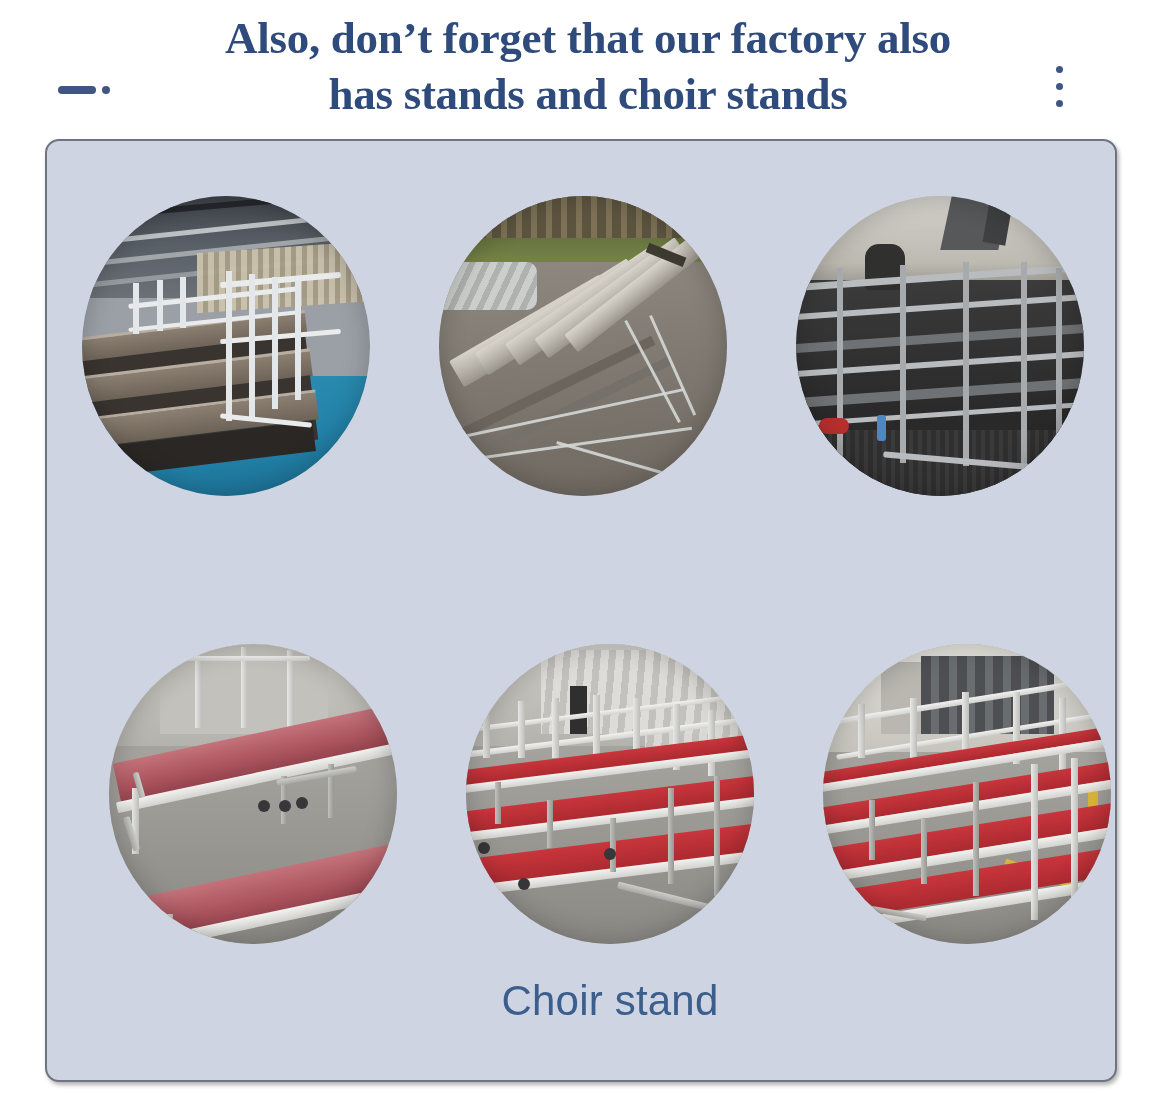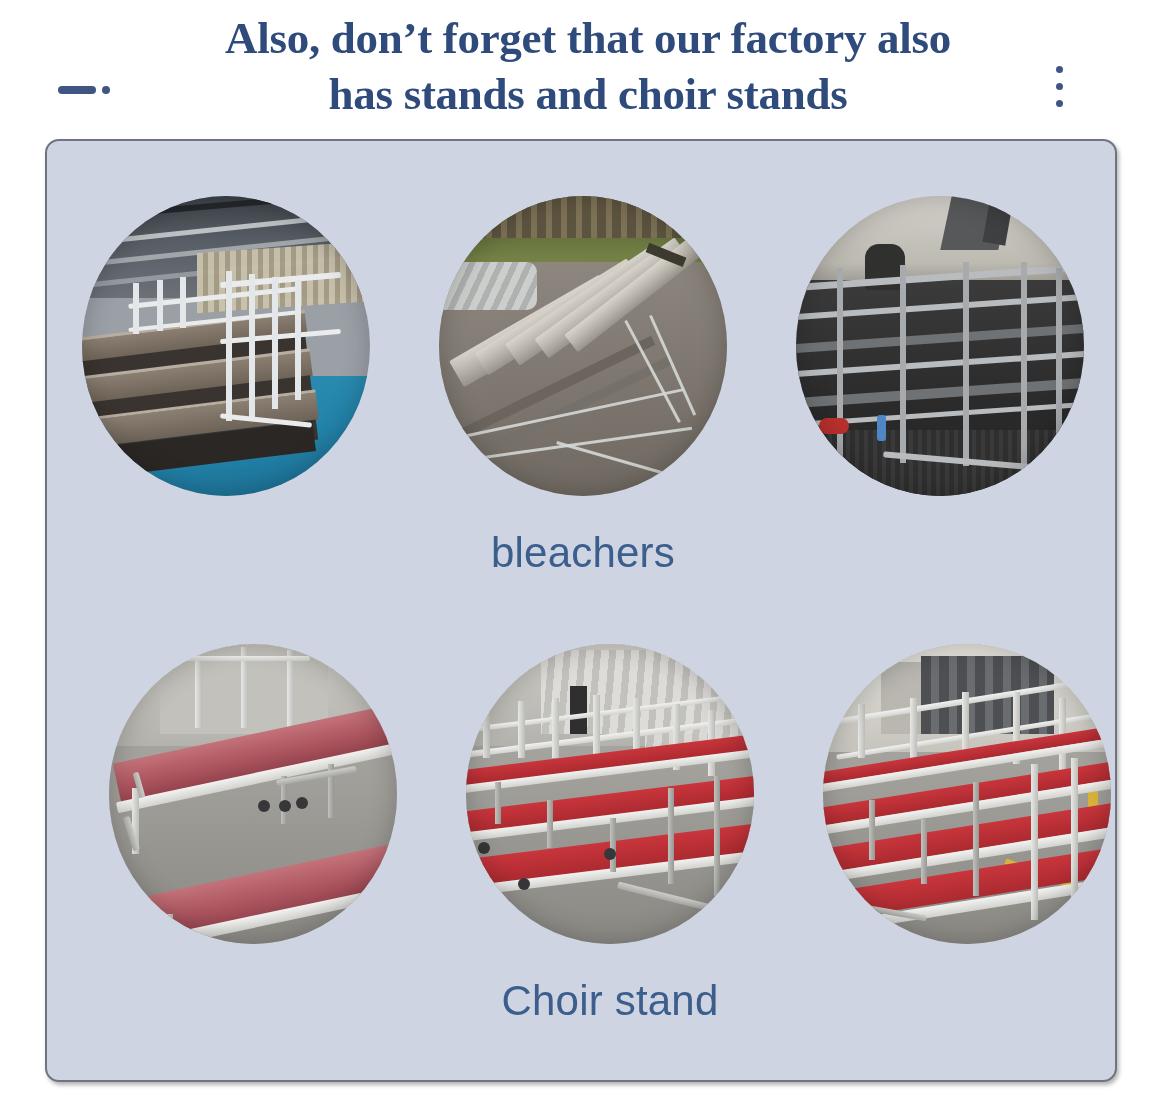--- a/index.html
+++ b/index.html
@@ -319,21 +319,20 @@
             <div class="layer t3-post" style="left:90%; top:24%; height:62%;"></div>
 
             <div class="layer t3-red" style="left:8%;  top:74%;"></div>
             <div class="layer t3-bottle" style="left:28%; top:73%;"></div>
             <div class="layer t3-bar" style="left:30%; top:88%; width:70%; height:6px; transform:rotate(5deg);"></div>
           </div>
           <div class="vignette"></div>
         </div>
 
       </div>
-      <div class="section-label">bleachers</div>
     </div>
 
     <div class="section section-choir">
       <div class="thumb-row">
 
         <div class="thumb">
           <div class="scene">
             <div class="layer tc-floor"></div>
             <div class="layer tc-bg"></div>
             <div class="layer" style="left:18%; top:0; width:58%; height:30%; background:#c3c1bb;"></div>

